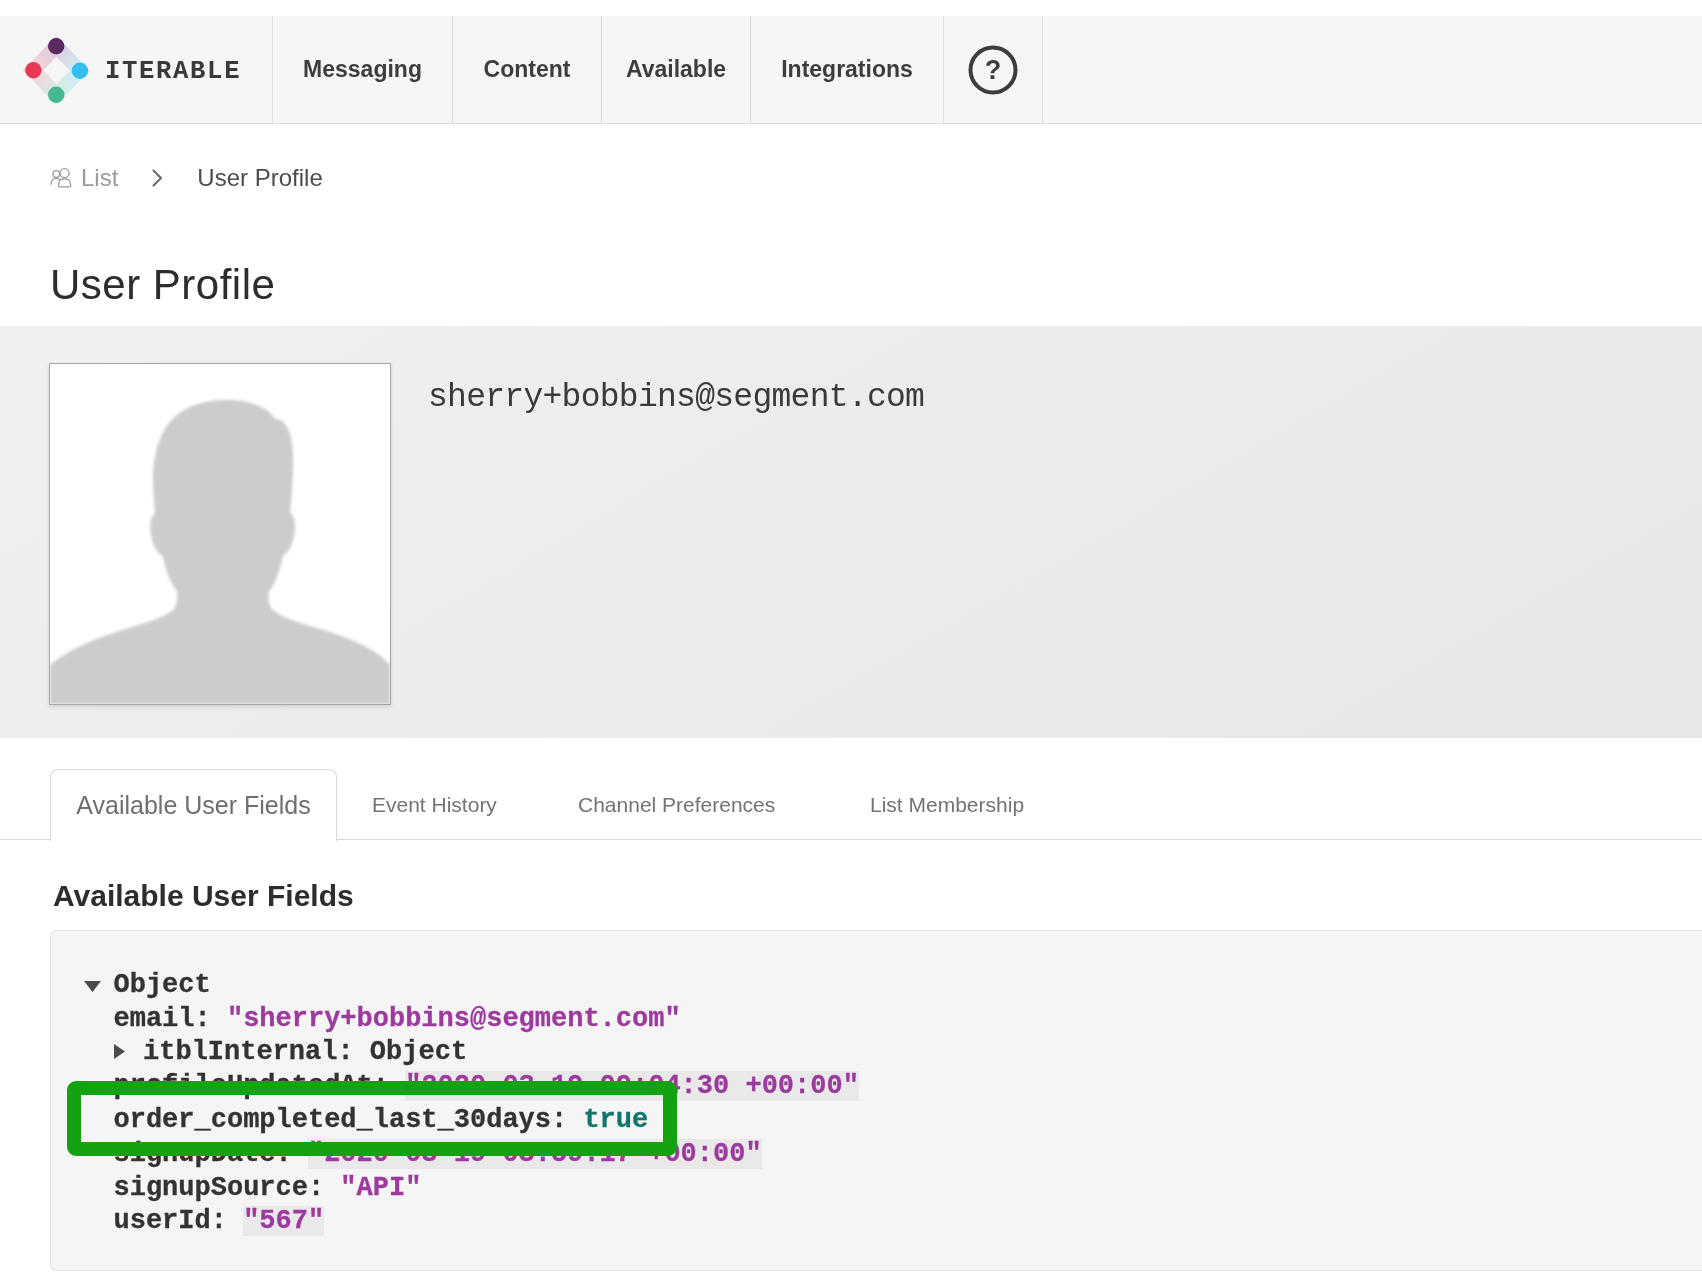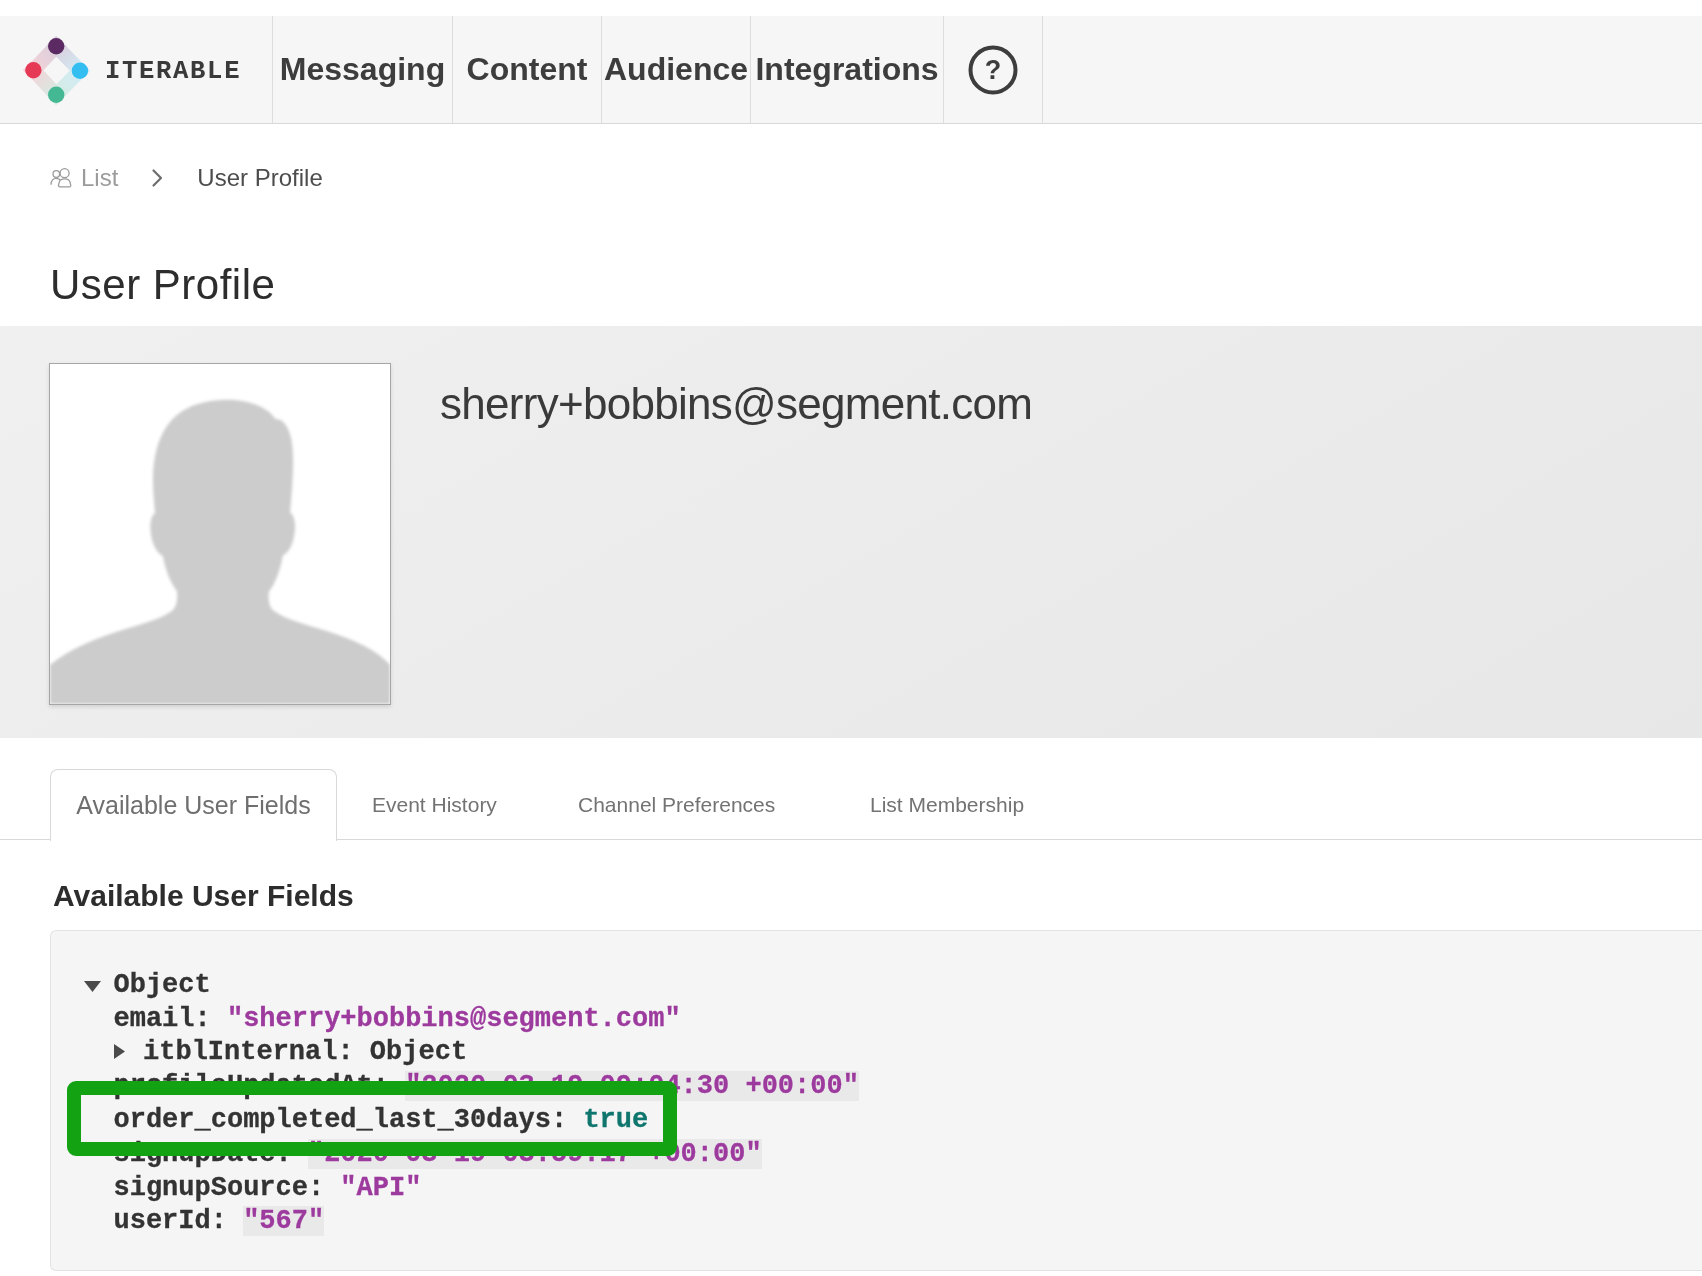--- a/index.html
+++ b/index.html
@@ -3,34 +3,34 @@
 <meta charset="utf-8">
 <style>
 * { margin:0; padding:0; box-sizing:border-box; }
 html,body { width:1702px; height:1276px; background:#fff; font-family:"Liberation Sans", sans-serif; overflow:hidden; }
 .page { position:relative; width:1702px; height:1276px;margin-top:16px; }
 
 
 .nav { position:absolute; left:0; top:0; width:1702px; height:108px; background:#f6f6f6; border-bottom:1px solid #d8d8d8; display:flex; }
 .nav .cell { height:100%; border-right:1px solid #dddddd; display:flex; align-items:center; justify-content:center; }
 .nav .logo-cell { width:273px; position:relative; }
-.nav .item { font-weight:bold; font-size:32px; color:#3d3d3d; }
+.nav .item { font-weight:bold; font-size:23px; color:#3d3d3d; }
 .logotext { position:absolute; left:105px; top:43px; font-family:"Liberation Mono", monospace; font-weight:bold; font-size:25.6px; line-height:25.6px; letter-spacing:1.66px; color:#3a3a3a; }
 
 
 .crumbs { position:absolute; left:50px; top:148px; display:flex; align-items:center; font-size:24px; color:#9b9b9b; }
 .crumbs .cur { color:#4d4d4d; }
 
 
 .h1 { position:absolute; left:50px; top:244.5px; font-size:42px; font-weight:400; color:#2d2d2d; letter-spacing:0.5px; }
 
 
 .hero { position:absolute; left:0; top:310px; width:1702px; height:412px; background:linear-gradient(150deg,#f0f0f0 0%,#ebebeb 55%,#e7e7e7 100%); }
 .avatar { position:absolute; left:49px; top:37px; width:342px; height:342px; background:#fff; border:1px solid #a6a6a6; box-shadow:0 2px 4px rgba(0,0,0,0.12); }
-.email { position:absolute; left:440px; top:53px; font-size:44px; color:#3a3a3a; letter-spacing:-0.72px; }
+.email { position:absolute; left:428px; top:53px; font-size:33px; color:#3a3a3a; letter-spacing:-0.72px;font-family:Liberation Mono, monospace; }
 
 
 .tabs { position:absolute; left:0; top:753px; width:1702px; height:71px; border-bottom:1px solid #d9d9d9; }
 .tab-active { position:absolute; left:50px; top:0px; width:287px; height:72px; background:#fff; border:1px solid #d9d9d9; border-bottom:none; border-radius:8px 8px 0 0; display:flex; align-items:center; justify-content:center; font-size:25px; color:#6f6f6f; }
 .tab { position:absolute; top:0; height:71px; display:flex; align-items:center; font-size:21px; color:#737373; }
 
 
 .sec-h { position:absolute; left:53px; top:863px; font-size:30px; font-weight:bold; color:#2d2d2d; }
 .codebox { position:absolute; left:50px; top:914px; width:1654px; height:341px; background:#f5f5f5; border:1px solid #e3e3e3; border-radius:6px 0 0 6px; border-right:none; }
 .code { position:absolute; left:84px; top:952.8px; font-family:"Liberation Mono", monospace; font-size:27px; color:#333333; }
@@ -77,21 +77,21 @@
         </g>
         <circle cx="56.2" cy="30.2" r="8.2" fill="#5b2a62"></circle>
         <circle cx="33.4" cy="54.2" r="8.2" fill="#e63956"></circle>
         <circle cx="79.9" cy="54.7" r="8.2" fill="#33bef2"></circle>
         <circle cx="56.2" cy="78.7" r="8.2" fill="#44b793"></circle>
       </svg>
       <div class="logotext">ITERABLE</div>
     </div>
     <div class="cell item" style="width:180px;">Messaging</div>
     <div class="cell item" style="width:149px;">Content</div>
-    <div class="cell item" style="width:149px;">Audience</div>
+    <div class="cell item" style="width:149px;">Available</div>
     <div class="cell item" style="width:193px;">Integrations</div>
     <div class="cell" style="width:99px;">
       <svg width="50" height="50" viewBox="0 0 50 50">
         <circle cx="25" cy="25" r="22.5" fill="none" stroke="#3d3d3d" stroke-width="4"></circle>
         <text x="25" y="34" text-anchor="middle" font-family="Liberation Sans" font-weight="bold" font-size="27" fill="#3d3d3d">?</text>
       </svg>
     </div>
     <div style="flex:1"></div>
   </div>
 

